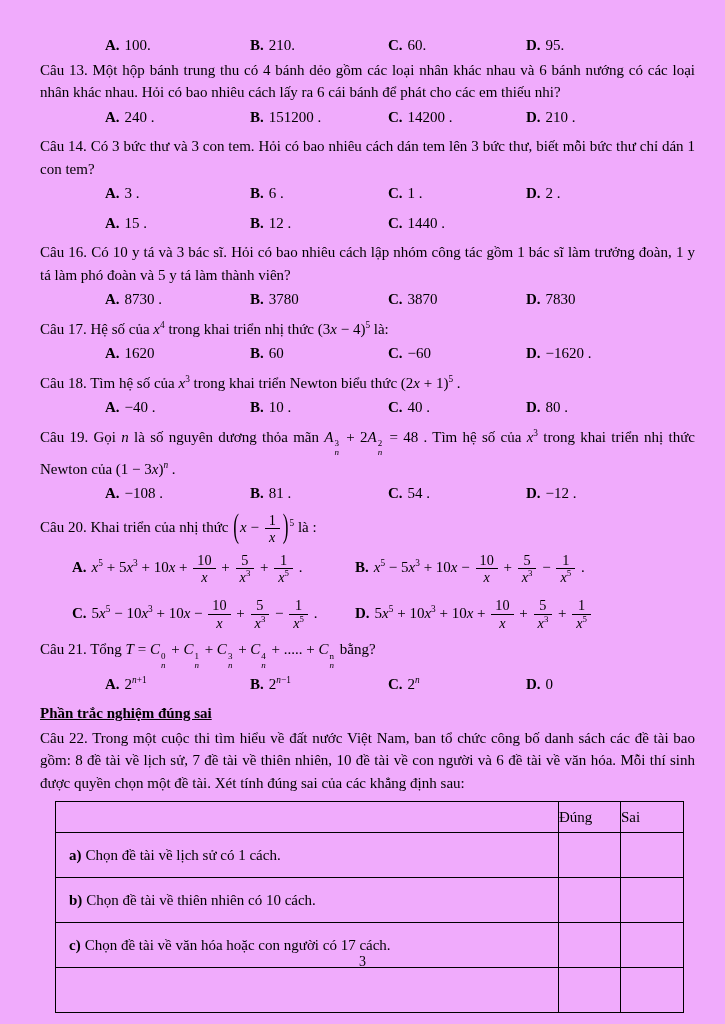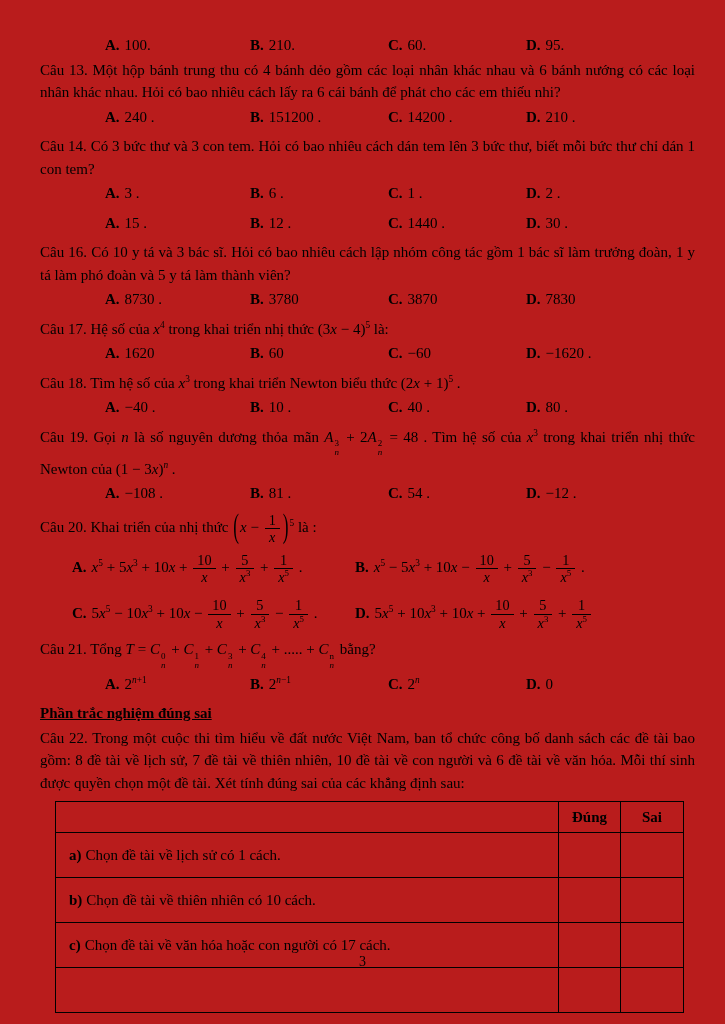--- a/index.html
+++ b/index.html
@@ -1,17 +1,17 @@
 <!DOCTYPE html>
 <html lang="vi"><head>
 <meta charset="utf-8">
 <style>
   html,body{margin:0;padding:0;background:#888;}
   .page{
-    width:725px;height:1024px;background:#b91c1c;color:#000;
+    width:725px;height:1024px;background:#f0abfc;color:#000;
     font-family:"Liberation Serif","DejaVu Serif",serif;
     font-size:15px;line-height:1.5;
     box-sizing:border-box;padding:34px 30px 0 40px;
     position:relative;margin:0 auto;overflow:hidden;
   }
   p{margin:0;}
   .qblock{margin:0 0 7px 0;}
   .qtext{text-align:justify;}
   .qlabel{font-weight:normal;margin-top:45px;}
   .opts4{display:grid;grid-template-columns:145px 138px 138px auto;margin:2px 0 2px 65px;align-items:baseline;}
@@ -24,21 +24,21 @@
   .ss .b{display:block;font-style:italic;}
   .frac{display:inline-flex;flex-direction:column;text-align:center;line-height:1.15;vertical-align:middle;margin:0 2px;font-size:0.95em;}
   .frac .num{border-bottom:1px solid #000;padding:0 4px;display:block;}
   .frac .den{padding:0 4px;display:block;}
   .bp{display:inline-block;transform:scaleY(1.9);transform-origin:50% 55%;font-size:1.15em;vertical-align:-0.1em;margin:0 1px;}
   .vec{position:relative;display:inline-block;margin-right:3px;}
   .vec::before{content:"\2192";position:absolute;top:-0.7em;left:0.02em;font-size:0.5em;}
   .section-heading{font-weight:bold;text-decoration:underline;margin:4px 0 2px 0;}
   table.tf{border-collapse:collapse;margin:6px 0 0 15px;table-layout:fixed;width:628px;}
   table.tf,table.tf td,table.tf th{border:1.5px solid #000;}
-  table.tf th{font-weight:bold;text-align:center;height:30px;padding:0;}
+  table.tf th{font-weight:normal;text-align:left;height:30px;padding:0;}
   table.tf td{height:44px;vertical-align:middle;padding:0 6px 0 13px;}
   table.tf td.mark{padding:0;}
   .rowlabel{font-weight:bold;margin-right:4px;}
   .pagenum{position:absolute;bottom:52px;left:0;right:0;text-align:center;font-size:14px;}
 </style>
 </head>
 <body>
 
 <div class="page">
 
@@ -67,21 +67,20 @@
       <span class="opt"><b>C.</b><span>1 .</span></span>
       <span class="opt"><b>D.</b><span>2 .</span></span>
     </div>
   </div>
 
   <div class="qblock">
     <div class="opts4">
       <span class="opt"><b>A.</b><span>15 .</span></span>
       <span class="opt"><b>B.</b><span>12 .</span></span>
       <span class="opt"><b>C.</b><span>1440 .</span></span>
-      <span class="opt"><b>D.</b><span>30 .</span></span>
     </div>
   </div>
 
   <div class="qblock">
     <p class="qtext"><b class="qlabel">Câu 16.</b> <span>Có 10 y tá và 3 bác sĩ. Hỏi có bao nhiêu cách lập nhóm công tác gồm 1 bác sĩ làm trưởng đoàn, 1 y tá làm phó đoàn và 5 y tá làm thành viên?</span></p>
     <div class="opts4">
       <span class="opt"><b>A.</b><span>8730 .</span></span>
       <span class="opt"><b>B.</b><span>3780</span></span>
       <span class="opt"><b>C.</b><span>3870</span></span>
       <span class="opt"><b>D.</b><span>7830</span></span>

